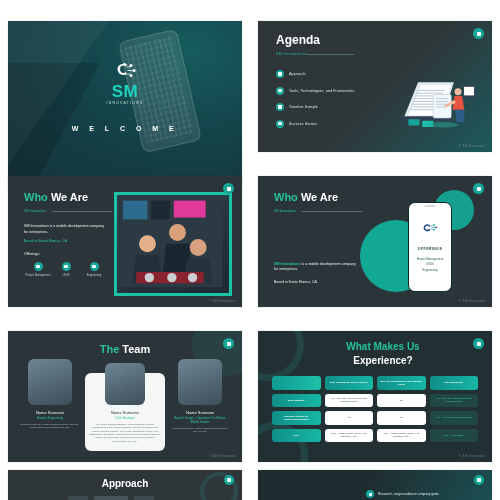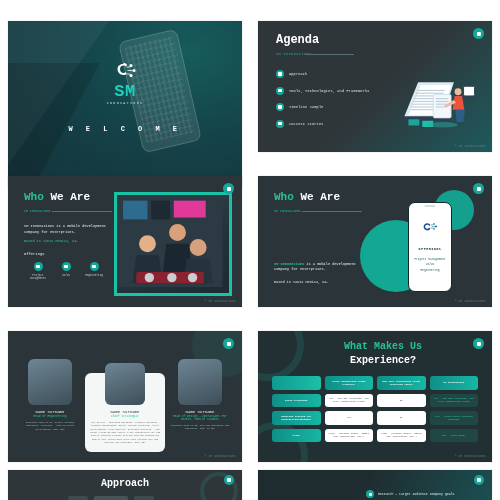--- a/index.html
+++ b/index.html
@@ -1,18 +1,18 @@
 <!DOCTYPE html>
 <html><head>
 <meta charset="utf-8">
 <style>
   html,body{margin:0;padding:0;background:#ffffff;}
   body{width:500px;height:500px;overflow:hidden;font-family:"Liberation Sans",sans-serif;}
   .deck{position:relative;width:500px;height:500px;background:#fff;}
-  .slide{position:absolute;background:#2f3639;overflow:hidden;box-shadow:0 0 1px rgba(0,0,0,.25);font-family:Liberation Mono, monospace;}
+  .slide{position:absolute;background:#2f3639;overflow:hidden;box-shadow:0 0 1px rgba(0,0,0,.25);}
   .sl-inner{position:absolute;inset:0;overflow:hidden;}
   
   .badge{position:absolute;border-radius:50%;background:#17a79a;display:flex;align-items:center;justify-content:center;}
   .badge i{display:block;background:#fff;}
   .foot{position:absolute;right:6px;bottom:4px;color:#6f8a8c;font-size:2.6px;letter-spacing:.4px;white-space:nowrap;}
   .rule{height:1px;background:#56706f;}
   .blob{position:absolute;border-radius:50%;}
   
   #s1{left:8px;top:21px;width:234px;height:166px;background:
      radial-gradient(120% 120% at 78% 18%, #175c5c 0%, #14464c 38%, #143c43 62%, #16333a 100%);}
@@ -317,20 +317,23 @@
       <div class="badge" style="right:8px;top:7px;width:11px;height:11px;">
         <i style="width:4px;height:4px;border-radius:1px;"></i>
       </div>
       <div class="foot">© SM Innovations</div>
     </div>
   </div>
 
   <div class="slide" id="s5">
     <div class="sl-inner">
       <div class="blob" style="right:-14px;top:-18px;width:64px;height:64px;background:rgba(38,160,150,.12);"></div>
+      <div class="ttl">
+        <span class="g">The</span><span> Team</span>
+      </div>
 
       <div class="cards">
         <div class="card">
           <div class="av"></div>
           <div class="nm">Name Surname</div>
           <div class="ro">Head of Engineering</div>
           <div class="bio">Oversees team of 50+ highly curated engineers. Projects - Head of Green Development. UCI, MBA</div>
         </div>
 
         <div class="card mid">

